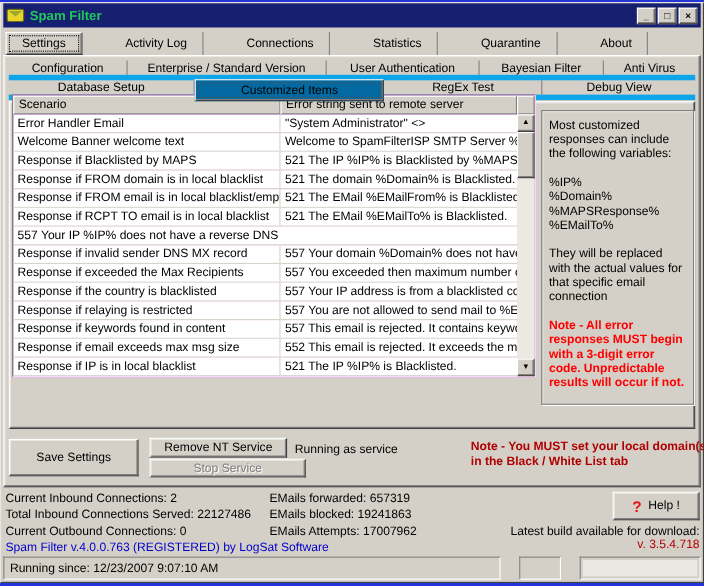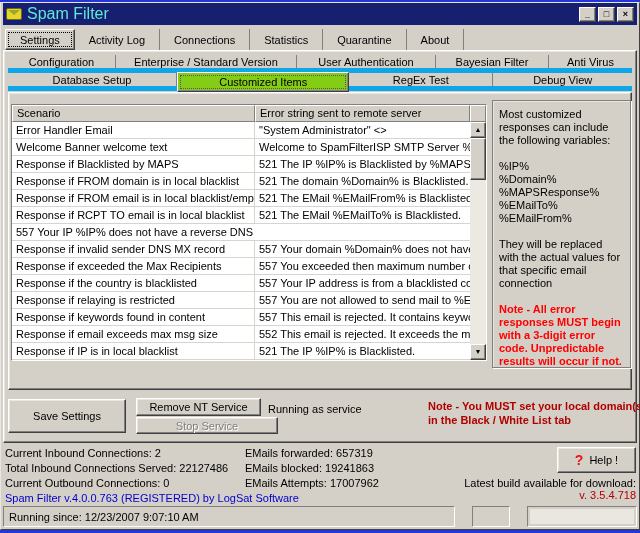--- a/index.html
+++ b/index.html
@@ -13,50 +13,50 @@
   .edge-bottom { position:absolute; left:0; bottom:0; right:0; height:3px; background:#2436d8; }
   .frame { position:absolute; left:0; top:2px; right:0; bottom:3px; background:#d4d0c8;
     border:1px solid; border-color:#e8e6e0 #404040 #404040 #e8e6e0; }
 
   .titlebar { position:absolute; left:3px; right:3px; top:3px; height:22px;
     background:#161f70; display:flex; align-items:center; padding:0 3px; }
   .tb-icon { width:16px; height:12px; background:#e8d52a; border:1px solid #6b6b1a;
     border-radius:2px; margin-right:5px; position:relative; flex:0 0 auto; }
   .tb-icon:before { content:""; position:absolute; left:1px; top:1px; border-left:6px solid transparent;
     border-right:6px solid transparent; border-top:5px solid #9aa82c; }
-  .tb-title { color:#5eead4; font-weight:normal; font-size:16px; }
+  .tb-title { color:#22c55e; font-weight:bold; font-size:12px; }
   .tb-btns { margin-left:auto; display:flex; gap:2px; }
   .tb-btn { width:17px; height:15px; background:#d4d0c8; border:1px solid;
     border-color:#fff #404040 #404040 #fff; box-shadow:inset -1px -1px 0 #808080;
     font-size:9px; font-weight:bold; text-align:center; line-height:13px; cursor:default; }
 
-  .tabs1 { position:absolute; left:5px; top:29px; height:21px; display:flex; align-items:stretch; }
+  .tabs1 { position:absolute; left:5px; top:29px; height:21px; display:flex; align-items:stretch;gap:25px; }
   .tab1 { padding:0 14px; display:flex; align-items:center; border-right:1px solid #808080; }
   .tab1.sel { background:#d4d0c8; border:1px solid; border-color:#fff #404040 #404040 #fff;
     box-shadow:inset -1px -1px 0 #808080; outline:1px dotted #000; outline-offset:-4px; }
 
   .page-outer { position:absolute; left:3px; right:3px; top:50px; height:393px;
     background:#d4d0c8; border:1px solid; border-color:#fff #404040 #404040 #fff;
     box-shadow:inset -1px -1px 0 #808080, inset 1px 1px 0 #e8e6e0; }
 
   .tabs2 { position:absolute; left:8px; top:55px; width:624px; }
   .t2row { display:flex; height:18px; border-bottom:5px solid #0ea5e9; }
   .tab2 { display:flex; align-items:center; justify-content:center; border-right:1px solid #808080; }
   .tab2:last-child { border-right:none; }
-  .tab2.sel { background:#84cc16; border:1px solid; border-color:#fff #404040 #404040 #fff;
+  .tab2.sel { background:#0369a1; border:1px solid; border-color:#fff #404040 #404040 #fff;
     box-shadow:inset -1px -1px 0 #808080; outline:1px dotted #555; outline-offset:-4px;
     height:20px; margin-top:-1px; position:relative; z-index:2; }
   .r1-0{width:17.3%}.r1-1{width:29%}.r1-2{width:22.3%}.r1-3{width:18.1%}.r1-4{width:13.3%}
   .r2-0{width:27.1%}.r2-1{width:27.6%}.r2-2{width:23.1%}.r2-3{width:22.2%}
 
   .page-inner { position:absolute; left:8px; top:92px; width:624px; height:298px;
     background:#d4d0c8; border:1px solid; border-color:#fff #404040 #404040 #fff;
     box-shadow:inset -1px -1px 0 #808080, inset 1px 1px 0 #e8e6e0; }
 
-  .grid { position:absolute; left:11px; top:104px; width:476px; height:257px; background:#d946ef;
+  .grid { position:absolute; left:11px; top:86px; width:476px; height:257px; background:#d946ef;
     border:1px solid; border-color:#808080 #fff #fff #808080; box-shadow:inset 1px 1px 0 #404040; }
   .gh { display:flex; height:17px; }
   .gh-cell { background:#d4d0c8; border:1px solid; border-color:#fff #808080 #808080 #fff;
     padding:1px 4px; overflow:hidden; white-space:nowrap; }
   .gh-c1 { width:243px; } .gh-c2 { flex:1; }
   .gbody { position:absolute; left:0; top:17px; right:16px; bottom:0; overflow:hidden; }
   .gr { display:flex; height:17px; border-bottom:1px solid #d7d4cc; background:#fff; }
   .gc { padding:2px 4px; overflow:hidden; white-space:nowrap; }
   .gc1 { width:243px; border-right:1px solid #d7d4cc; } .gc2 { flex:1; }
   .vscroll { position:absolute; right:0; top:17px; bottom:0; width:16px; background:#ece9e2; }
@@ -216,21 +216,20 @@
     </div>
   </div>
 
   <div class="sidepanel">
     <div>Most customized responses can include the following variables:</div>
     <div class="sp-gap"></div>
     <div>%IP%</div>
     <div>%Domain%</div>
     <div>%MAPSResponse%</div>
     <div>%EMailTo%</div>
-    <div>%EMailFrom%</div>
     <div class="sp-gap"></div>
     <div>They will be replaced with the actual values for that specific email connection</div>
     <div class="sp-gap"></div>
     <div class="sp-warning">Note - All error responses MUST begin with a 3-digit error code. Unpredictable results will occur if not.</div>
   </div>
 
   <div class="btn btn-save">Save Settings</div>
   <div class="btn btn-removent">Remove NT Service</div>
   <div class="btn btn-stop">Stop Service</div>
   <div class="runstat">Running as service</div>

